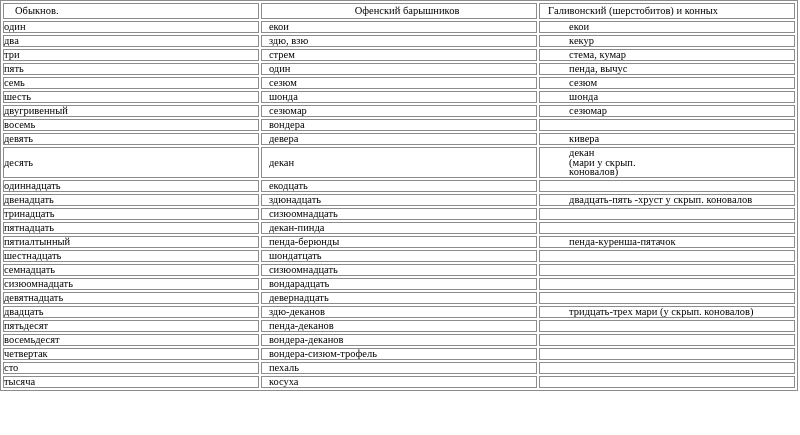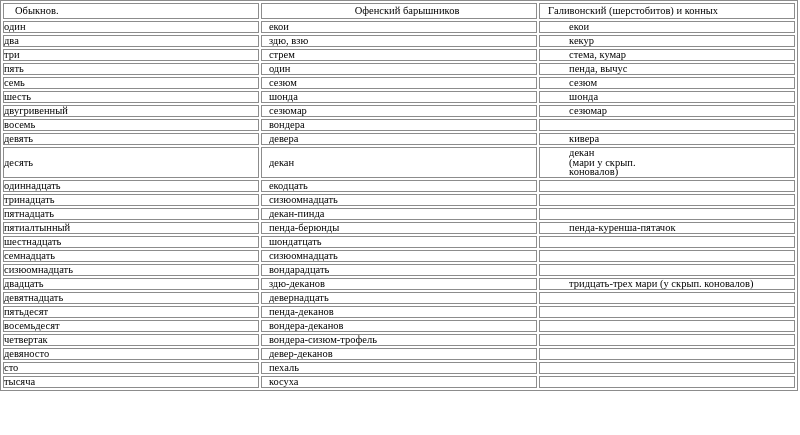--- a/index.html
+++ b/index.html
@@ -116,20 +116,25 @@
           <td class="d3">декан
 (мари у скрып.
 коновалов)</td>
         </tr>
         <tr>
           <td class="d1">одиннадцать</td>
           <td class="d2">екодцать</td>
           <td class="d3"></td>
         </tr>
         <tr>
+          <td class="d1">двенадцать</td>
+          <td class="d2">здюнадцать</td>
+          <td class="d3">двадцать-пять -хруст у скрып. коновалов</td>
+        </tr>
+        <tr>
           <td class="d1">тринадцать</td>
           <td class="d2">сизюомнадцать</td>
           <td class="d3"></td>
         </tr>
         <tr>
           <td class="d1">пятнадцать</td>
           <td class="d2">декан-пинда</td>
           <td class="d3"></td>
         </tr>
         <tr>
@@ -146,50 +151,45 @@
           <td class="d1">семнадцать</td>
           <td class="d2">сизюомнадцать</td>
           <td class="d3"></td>
         </tr>
         <tr>
           <td class="d1">сизюомнадцать</td>
           <td class="d2">вондарадцать</td>
           <td class="d3"></td>
         </tr>
         <tr>
+          <td class="d1">девятнадцать</td>
+          <td class="d2">девернадцать</td>
+          <td class="d3"></td>
+        </tr>
+        <tr>
           <td class="d1">двадцать</td>
           <td class="d2">здю-деканов</td>
           <td class="d3">тридцать-трех мари (у скрып. коновалов)</td>
-        </tr>
-        <tr>
-          <td class="d1">девятнадцать</td>
-          <td class="d2">девернадцать</td>
-          <td class="d3"></td>
         </tr>
         <tr>
           <td class="d1">пятьдесят</td>
           <td class="d2">пенда-деканов</td>
           <td class="d3"></td>
         </tr>
         <tr>
           <td class="d1">восемьдесят</td>
           <td class="d2">вондера-деканов</td>
           <td class="d3"></td>
         </tr>
         <tr>
           <td class="d1">четвертак</td>
           <td class="d2">вондера-сизюм-трофель</td>
           <td class="d3"></td>
         </tr>
         <tr>
-          <td class="d1">девяносто</td>
-          <td class="d2">девер-деканов</td>
-          <td class="d3"></td>
-        </tr>
-        <tr>
           <td class="d1">сто</td>
           <td class="d2">пехаль</td>
           <td class="d3"></td>
         </tr>
         <tr>
           <td class="d1">тысяча</td>
           <td class="d2">косуха</td>
           <td class="d3"></td>
         </tr>
       </tbody>

